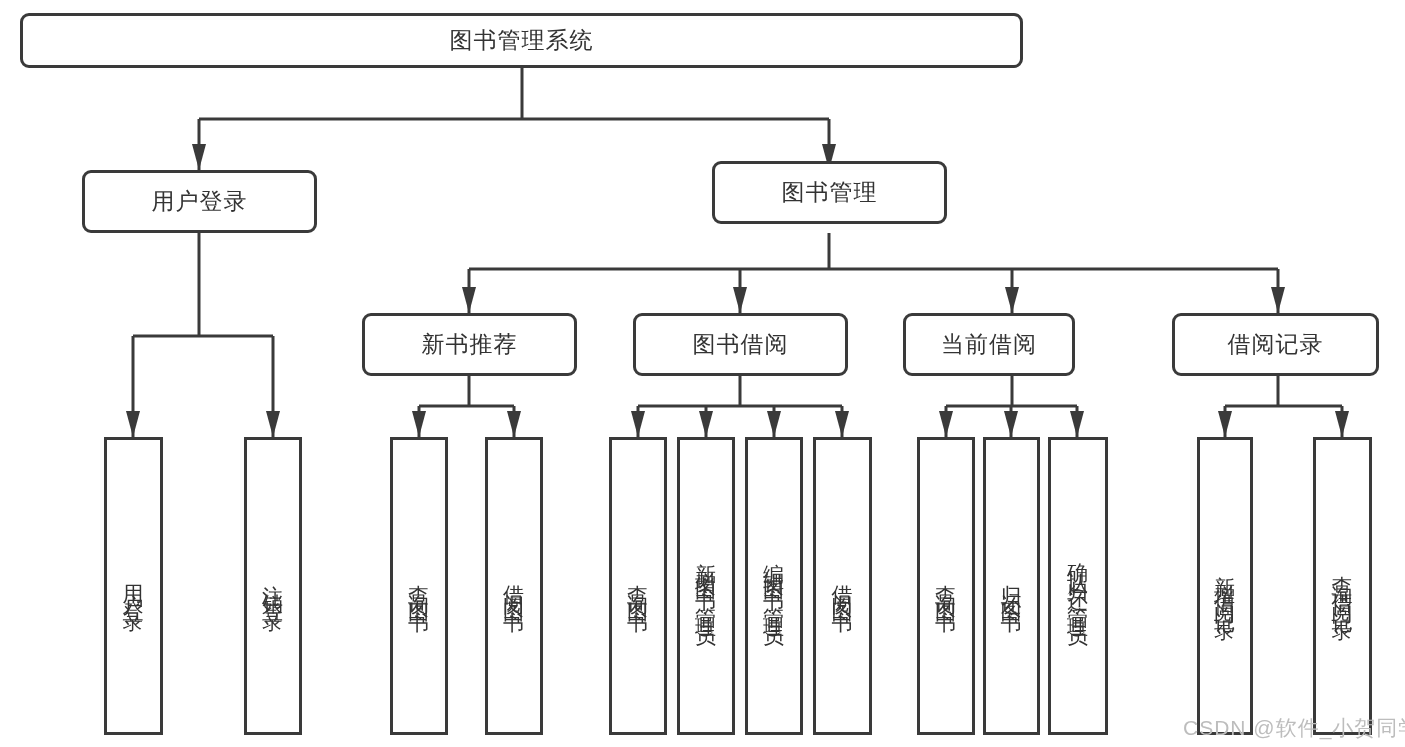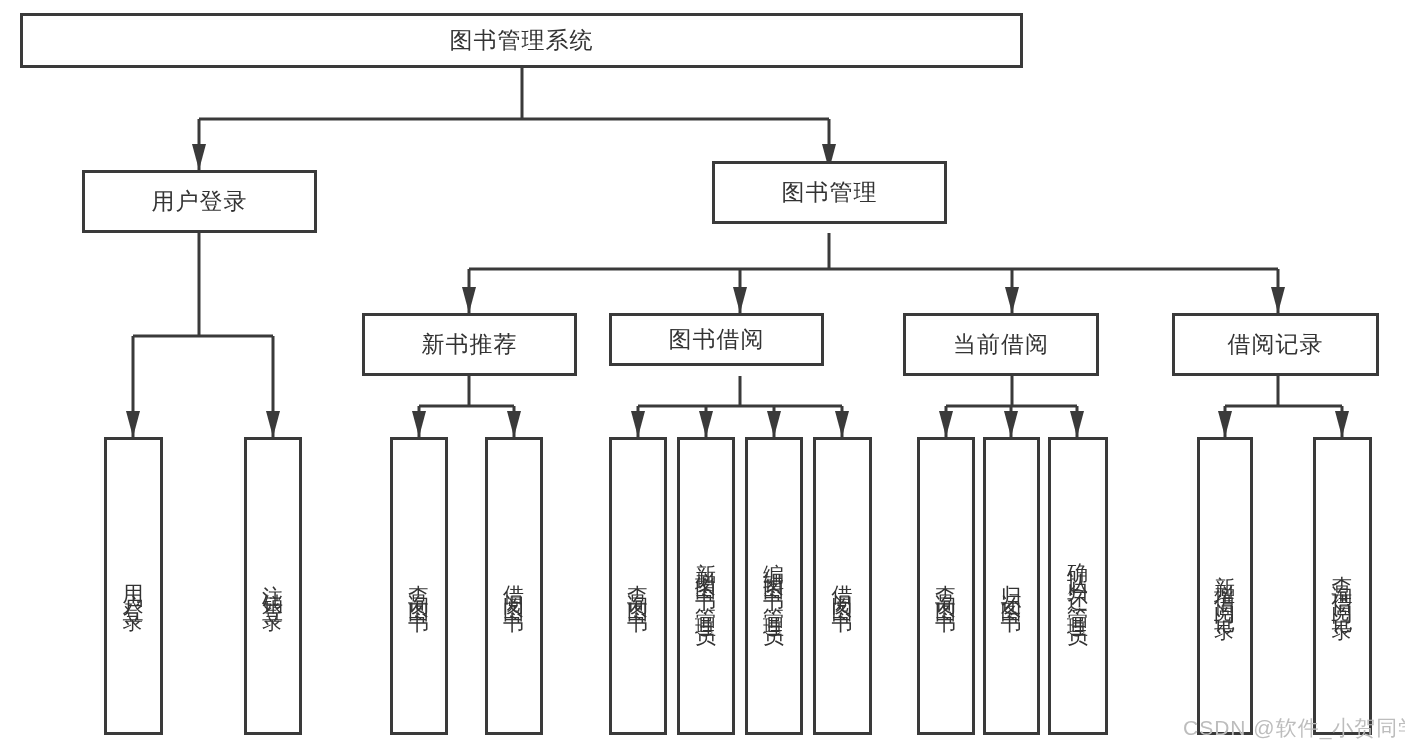--- a/index.html
+++ b/index.html
@@ -29,20 +29,21 @@
     color: #333333;
     display: flex;
     align-items: center;
     justify-content: center;
     text-align: center;
   }
   .hbox {
     font-size: 23px;
     letter-spacing: 1px;
     white-space: nowrap;
+    border-radius: 9px;
   }
   .leaf {
     writing-mode: vertical-rl;
     text-orientation: mixed;
     font-size: 21px;
     line-height: 1;
     letter-spacing: 9px;
   }
   .watermark {
     position: absolute;
@@ -91,22 +92,22 @@
       <polygon points="1342,437 1335,411 1349,411"></polygon>
     </g>
   </svg>
 
   <div class="box hbox" style="left:20px; top:13px; width:1003px; height:55px;">图书管理系统</div>
 
   <div class="box hbox" style="left:82px; top:170px; width:235px; height:63px;">用户登录</div>
   <div class="box hbox" style="left:712px; top:161px; width:235px; height:63px;">图书管理</div>
 
   <div class="box hbox" style="left:362px; top:313px; width:215px; height:63px;">新书推荐</div>
-  <div class="box hbox" style="left:609px; top:313px; width:215px; height:53px;text-align:right;">图书借阅</div>
-  <div class="box hbox" style="left:903px; top:313px; width:196px; height:63px;">当前借阅</div>
+  <div class="box hbox" style="left:633px; top:313px; width:215px; height:63px;text-align:right;">图书借阅</div>
+  <div class="box hbox" style="left:903px; top:313px; width:172px; height:63px;">当前借阅</div>
   <div class="box hbox" style="left:1172px; top:313px; width:207px; height:63px;">借阅记录</div>
 
   <div class="box leaf" style="left:104px; top:437px; width:59px; height:298px;">用户登录</div>
   <div class="box leaf" style="left:244px; top:437px; width:58px; height:298px;">注销登录</div>
 
   <div class="box leaf" style="left:390px; top:437px; width:58px; height:298px;">查询图书</div>
   <div class="box leaf" style="left:485px; top:437px; width:58px; height:298px;">借阅图书</div>
 
   <div class="box leaf" style="left:609px; top:437px; width:58px; height:298px;">查询图书</div>
   <div class="box leaf" style="left:677px; top:437px; width:58px; height:298px;">新增图书（管理员）</div>

